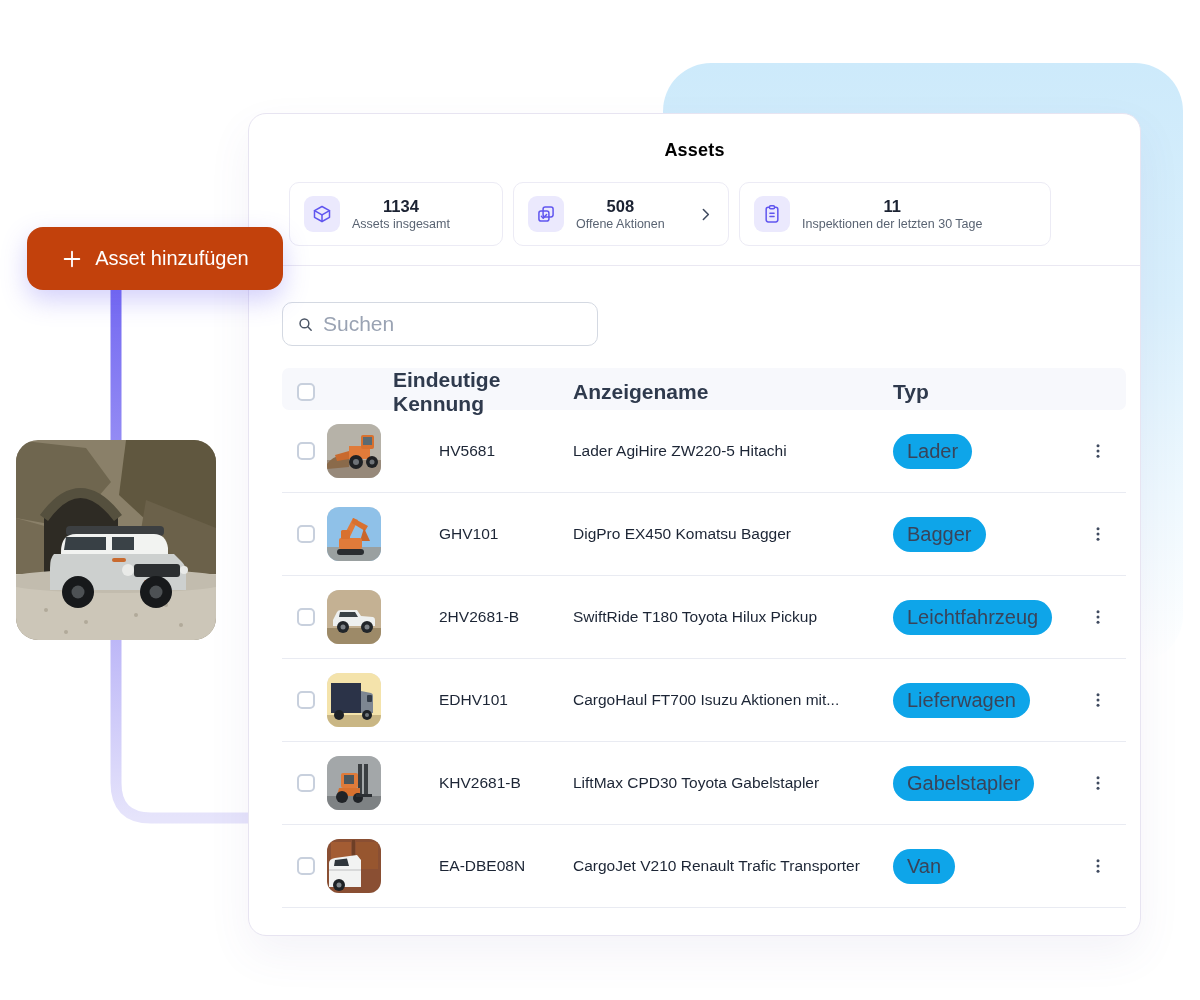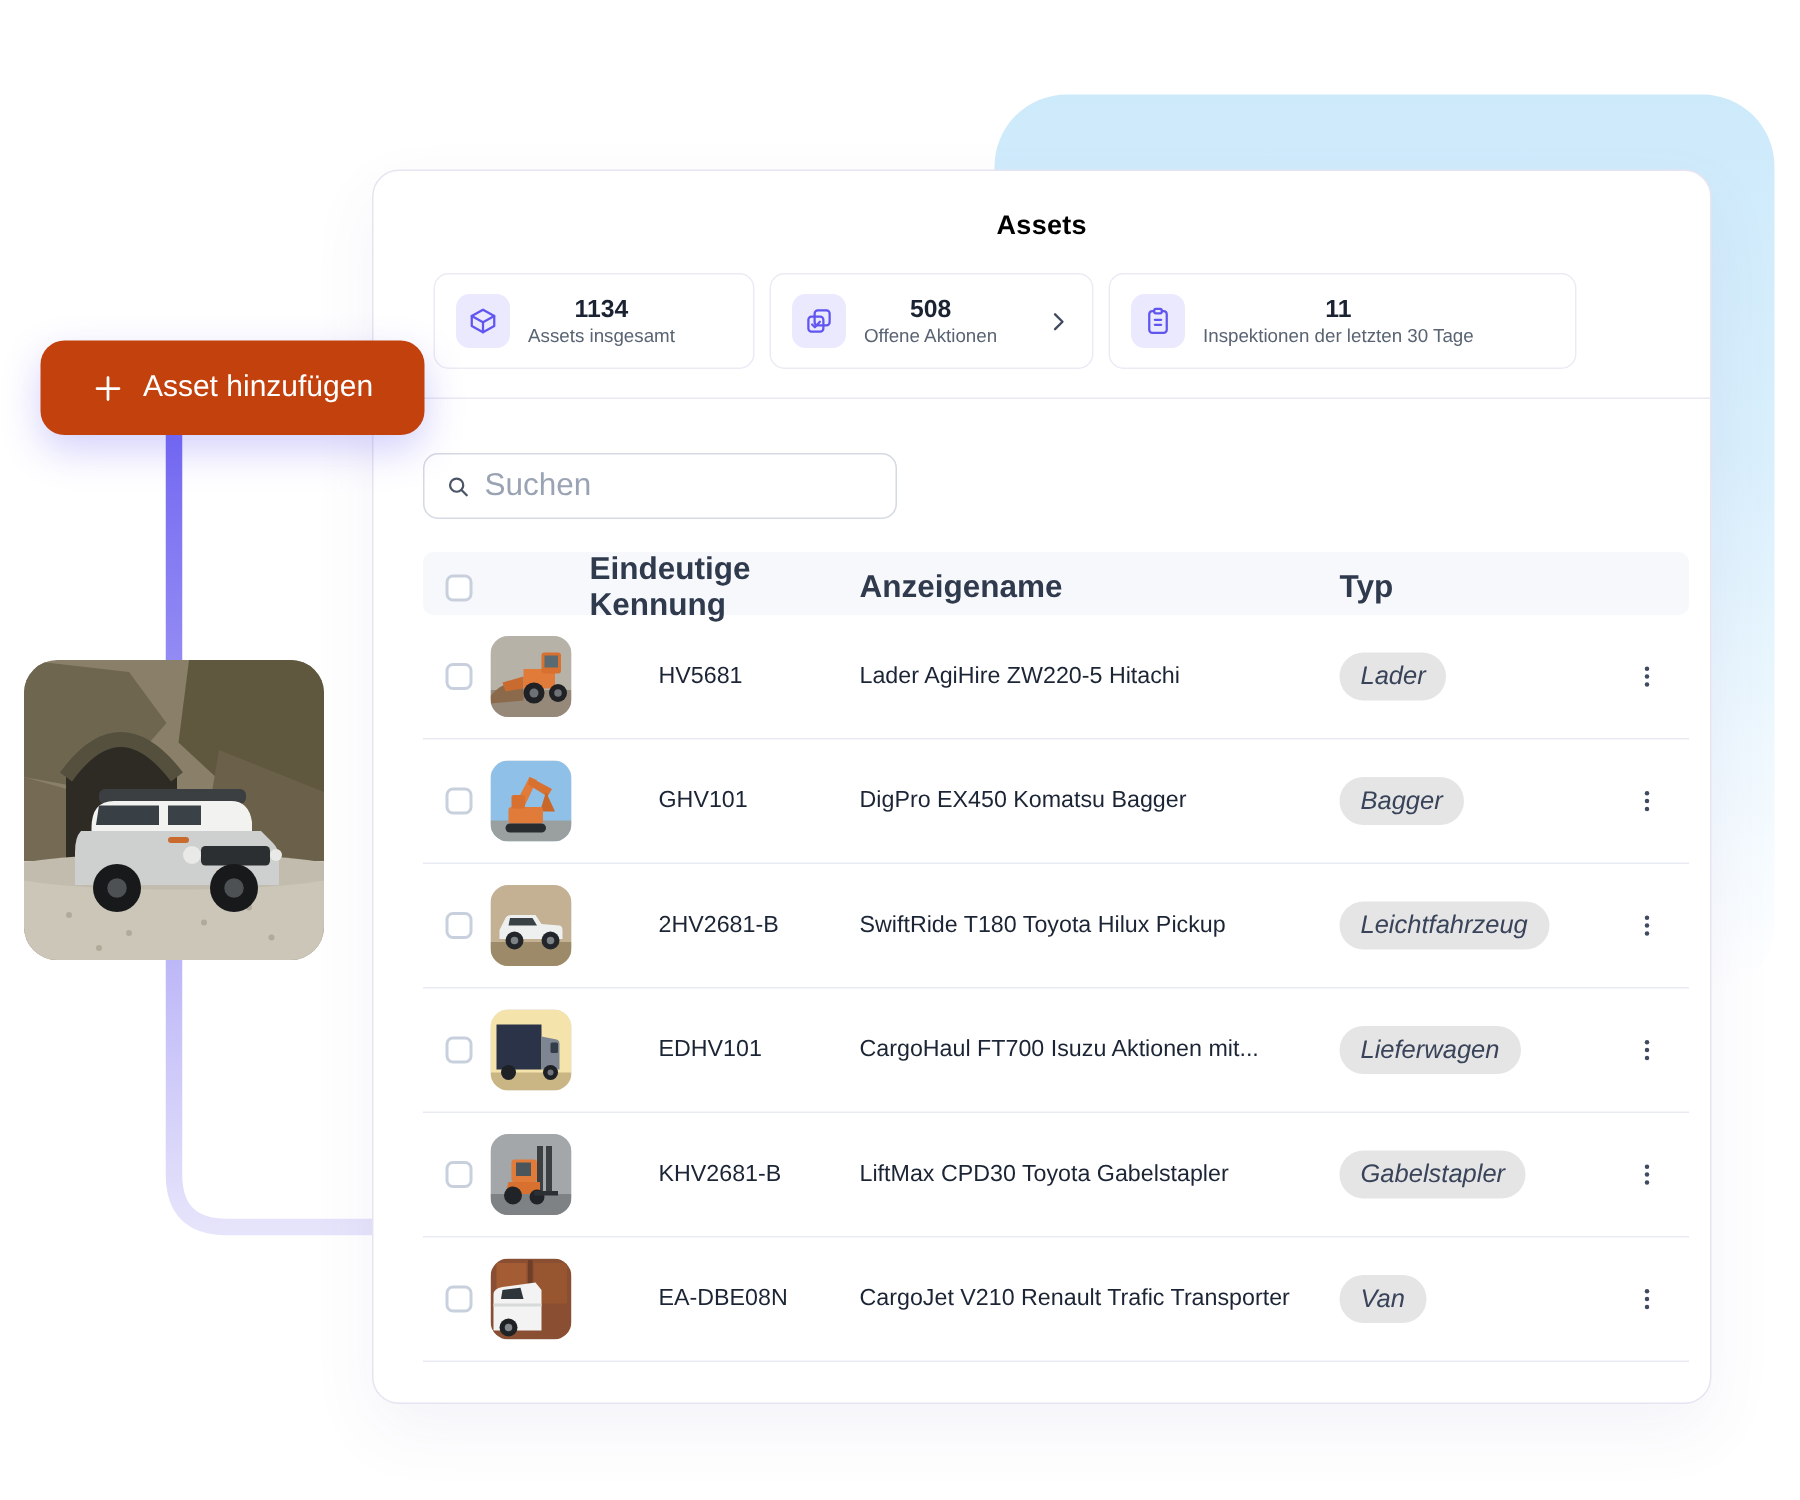--- a/index.html
+++ b/index.html
@@ -55,22 +55,22 @@
 
   .checkbox { width:18px; height:18px; border:2px solid #c8d0dd; border-radius:5px;
     background:#fff; display:inline-block; cursor:pointer; }
 
   .thumb { width:54px; height:54px; border-radius:12px; overflow:hidden; background:#ddd; }
   .thumb svg { display:block; }
 
   .cell-id { font-size:15.5px; color:#1c2535; font-weight:500;margin-left:46px; }
   .cell-name { font-size:15.5px; color:#1c2535; padding-right:10px; white-space:nowrap;
     overflow:hidden; text-overflow:ellipsis; }
-  .badge { display:inline-block; font-size:17px; color:#39445a; background:#e5e5e5;
-    border-radius:999px; padding:6px 14px; width:fit-content;font-style:italic; }
+  .badge { display:inline-block; font-size:20px; color:#39445a; background:#0ea5e9;
+    border-radius:999px; padding:6px 14px; width:fit-content; }
   .kebab { width:36px; height:36px; display:flex; align-items:center; justify-content:center;
     cursor:pointer; border-radius:8px; }
 
   
   .add-btn { position:absolute; left:27px; top:203px; width:256px; height:63px; z-index:5;
     background:#c2410c; color:#ffffff; border:none; border-radius:16px; cursor:pointer;
     display:flex; align-items:center; justify-content:center; gap:12px;
     font-family:"Liberation Sans",sans-serif; font-size:20px; font-weight:400;
     box-shadow:0 10px 26px rgba(96,85,239,0.28);margin-top:24px; }
 </style>

